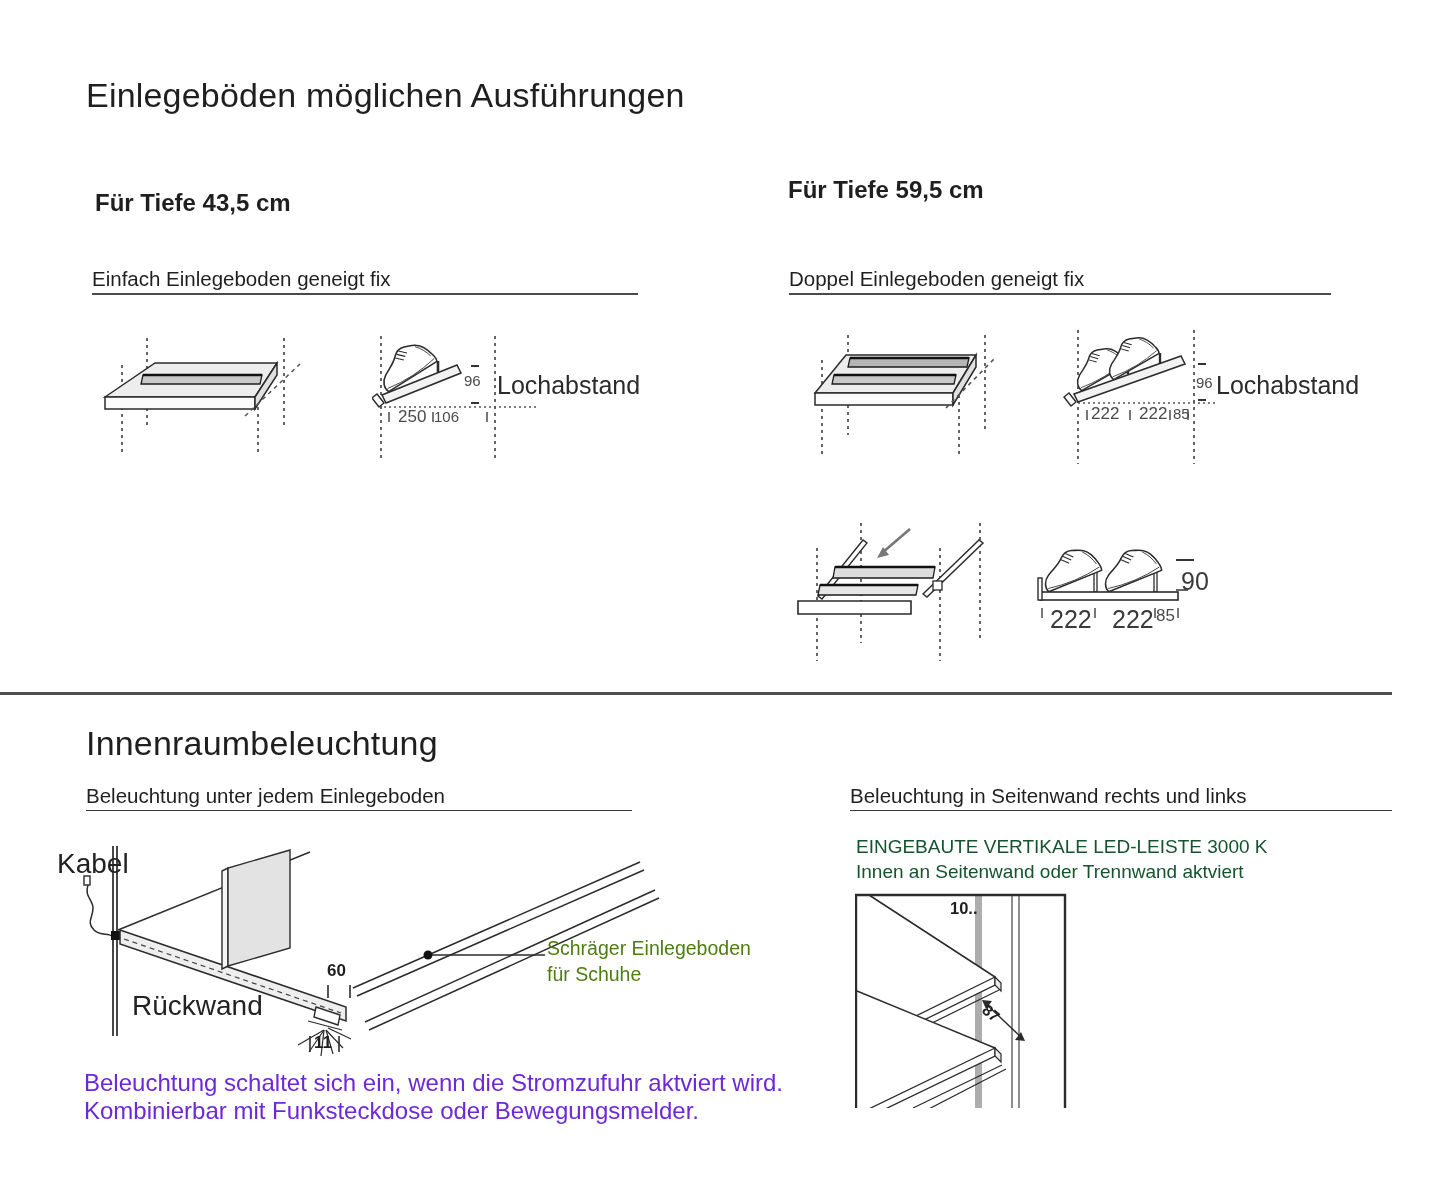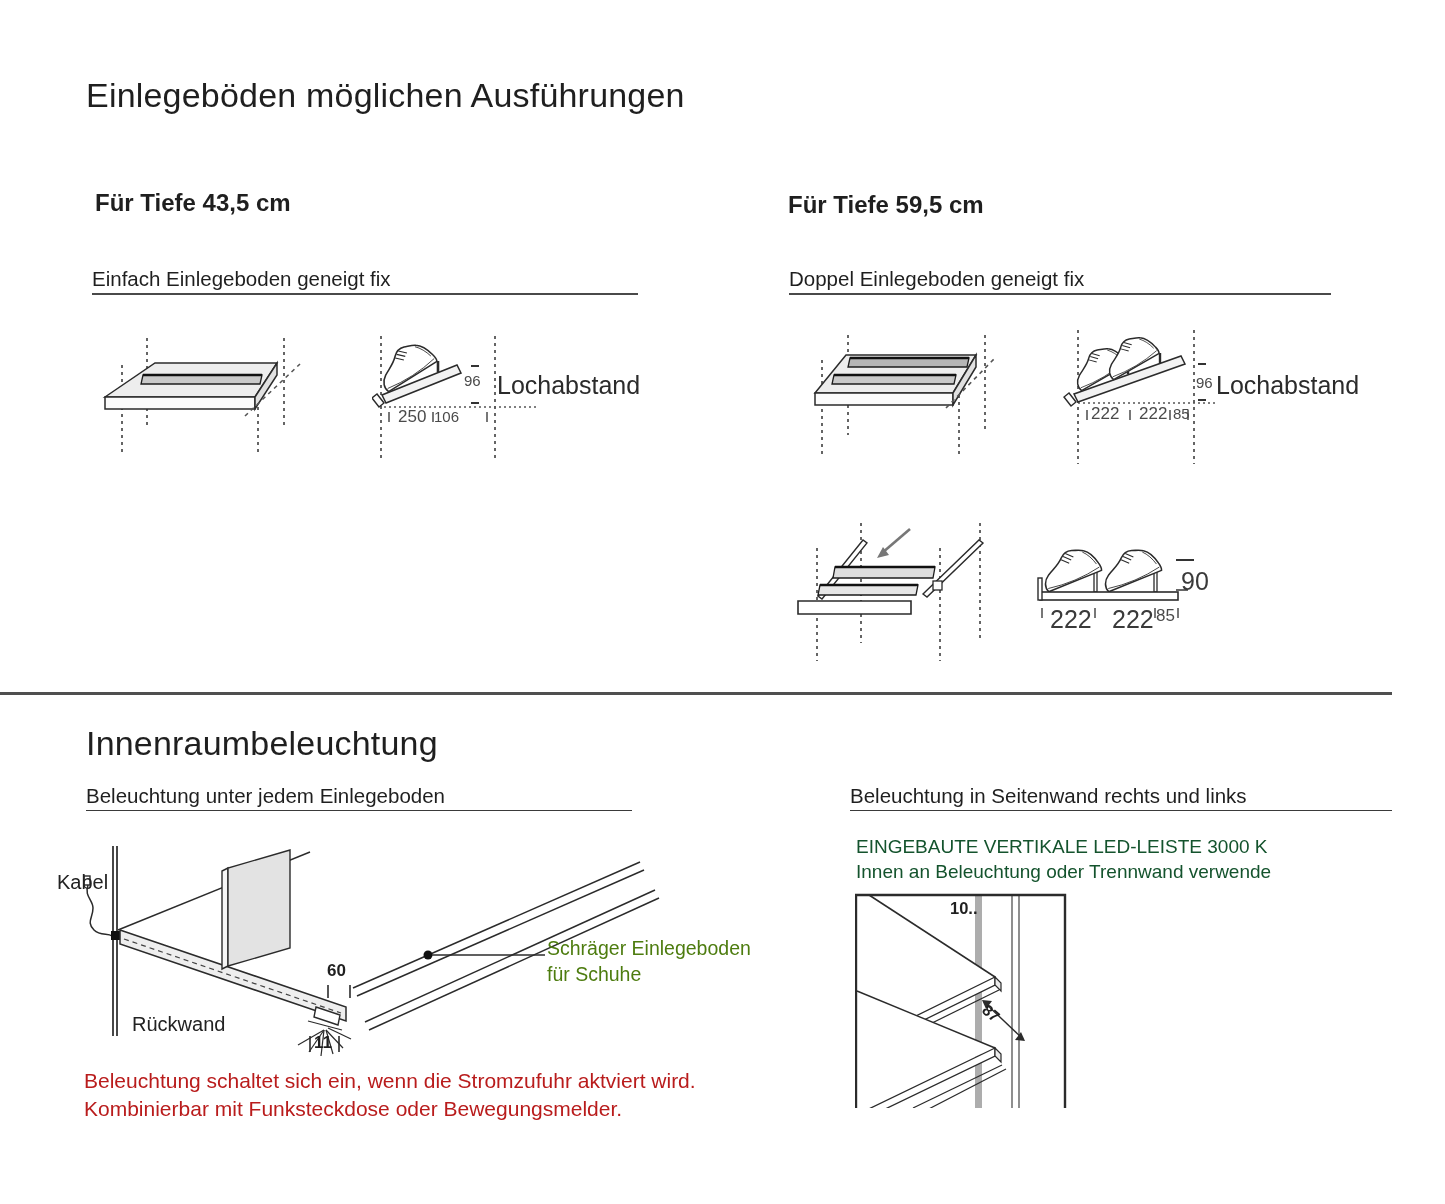--- a/index.html
+++ b/index.html
@@ -8,36 +8,36 @@
   .abs{position:absolute;}
   .h1{font-size:34px;font-weight:400;letter-spacing:.2px;white-space:nowrap;}
   .h2{font-size:24px;font-weight:700;white-space:nowrap;}
   .sub{font-size:20.5px;font-weight:400;padding-bottom:2px;border-bottom:2px solid #4a4a4a;white-space:nowrap;}
   .sub.thin{border-bottom-width:1.8px;border-bottom-color:#3a3a3a;}
   .divider{position:absolute;left:0;width:1445px;height:2.5px;background:#4f4f4f;}
   .lbl{position:absolute;white-space:nowrap;}
   .dim-sm{font-size:15px;color:#4a4a4a;}
   .dim-md{font-size:17px;color:#4a4a4a;}
   .dim-lg{font-size:25px;color:#3a3a3a;}
-  .name-lbl{font-size:20px;color:#222;margin-top:23px;}
+  .name-lbl{font-size:28px;color:#222;}
   .callout-lbl{font-size:19.5px;color:#4d7c0f;}
   .bold-dim{font-weight:600;color:#1f1f1f;}
-  .note{font-size:21px;color:#b91c1c;white-space:nowrap;}
+  .note{font-size:24px;color:#6d28d9;white-space:nowrap;}
   .caption{font-size:19px;color:#14532d;white-space:nowrap;}
   svg{display:block;}
 </style>
 </head>
 <body>
 
 <div id="page">
 
   <div class="abs h1" style="left:86px;top:76px;">Einlegeböden möglichen Ausführungen</div>
 
   <div class="abs h2" style="left:95px;top:189px;">Für Tiefe 43,5 cm</div>
-  <div class="abs h2" style="left:788px;top:191px;text-align:right;">Für Tiefe 59,5 cm</div>
+  <div class="abs h2" style="left:788px;top:176px;text-align:right;">Für Tiefe 59,5 cm</div>
 
   <div class="abs sub" style="left:92px;top:267px;width:546px;">Einfach Einlegeboden geneigt fix</div>
   <div class="abs sub" style="left:789px;top:267px;width:542px;">Doppel Einlegeboden geneigt fix</div>
 
   <svg width="0" height="0" style="position:absolute" aria-hidden="true">
     <defs>
       <g id="shoe">
         <path d="M1,0 C-2,-7 1,-15 9,-20 C18,-25 25,-27 32,-34 C36,-38 42,-40 48,-38 C53,-36 58,-35 62,-32 C68,-28 72,-19 74,-10 C75,-6 75,-2 74,0 Z" fill="#ffffff" stroke="#2b2b2b" stroke-width="2" stroke-linejoin="round"></path>
         <path d="M2,-4 Q38,2 73,-5" fill="none" stroke="#2b2b2b" stroke-width="1"></path>
         <path d="M31,-32 L39,-24 M35,-35 L43,-27 M39,-37.5 L47,-29.5" stroke="#2b2b2b" stroke-width="1.4" fill="none"></path>
@@ -194,21 +194,21 @@
   <div class="lbl dim-md" style="left:1156px;top:606px;">85</div>
 
   <div class="divider" style="top:692px;"></div>
 
   <div class="abs h1" style="left:86px;top:724px;">Innenraumbeleuchtung</div>
 
   <div class="abs sub thin" style="left:86px;top:784px;width:546px;">Beleuchtung unter jedem Einlegeboden</div>
   <div class="abs sub thin" style="left:850px;top:784px;width:546px;">Beleuchtung in Seitenwand rechts und links</div>
 
   <div class="abs caption" style="left:856px;top:836px;">EINGEBAUTE VERTIKALE LED-LEISTE 3000 K</div>
-  <div class="abs caption" style="left:856px;top:861px;">Innen an Beleuchtung oder Trennwand verwende</div>
+  <div class="abs caption" style="left:856px;top:861px;">Innen an Seitenwand oder Trennwand aktviert</div>
 
   <svg class="abs" style="left:48px;top:840px;" width="730" height="235" viewBox="0 0 730 235">
     <g stroke="#333" stroke-width="1.8">
       <line x1="65" y1="6" x2="65" y2="196"></line>
       <line x1="69" y1="6" x2="69" y2="196"></line>
     </g>
     <g>
       <rect x="36" y="36" width="6" height="9" fill="#ffffff" stroke="#2b2b2b" stroke-width="1.4"></rect>
       <path d="M40,45 C36,56 45,60 45,68 C45,78 38,82 46,90 C52,96 60,93 64,96" fill="none" stroke="#2b2b2b" stroke-width="1.5"></path>
     </g>

